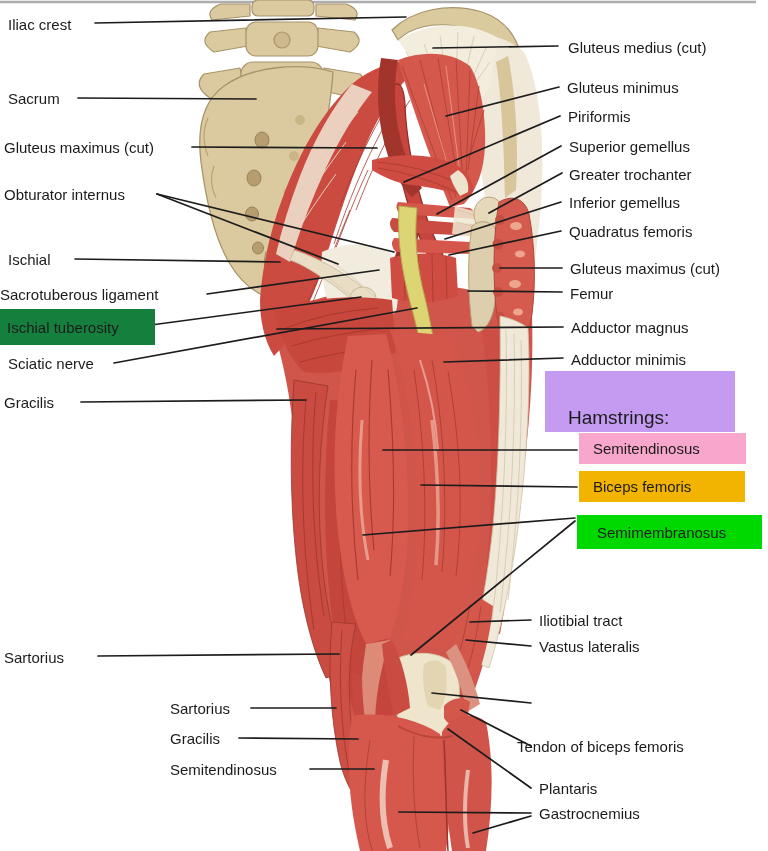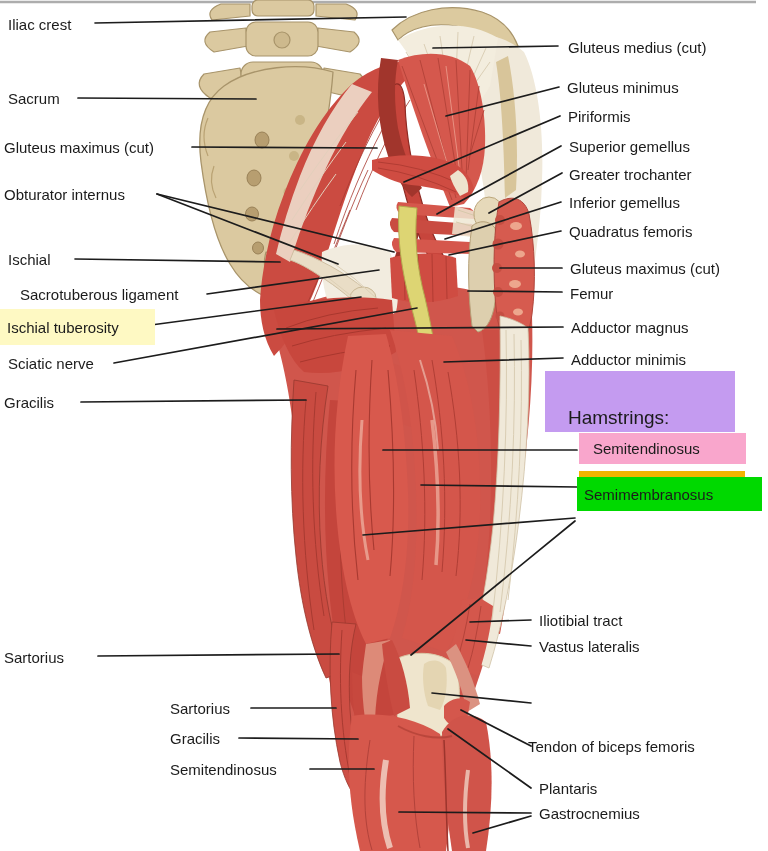--- a/index.html
+++ b/index.html
@@ -260,23 +260,23 @@
     <line x1="531" y1="813" x2="399" y2="812"></line>
     <line x1="531" y1="816" x2="473" y2="833"></line>
   </g>
 </svg>
 
 <div class="lbl" style="left:8px;top:15px">Iliac crest</div>
 <div class="lbl" style="left:8px;top:89px">Sacrum</div>
 <div class="lbl" style="left:4px;top:138px">Gluteus maximus (cut)</div>
 <div class="lbl" style="left:4px;top:185px">Obturator internus</div>
 <div class="lbl" style="left:8px;top:250px">Ischial</div>
-<div class="lbl" style="left:20px;top:285px">Sacrotuberous ligament</div>
-
-<div class="hl ischial-box" style="left: 0px; top: 309px; width: 148px; height: 36px; background-color: #fef9c3; align-items: center;">
+<div class="lbl" style="left:0;top:285px">Sacrotuberous ligament</div>
+
+<div class="hl ischial-box" style="left: 0px; top: 309px; width: 148px; height: 36px; background-color: #15803d; align-items: center;">
   <span class="lbl">Ischial tuberosity</span>
 </div>
 
 <div class="lbl" style="left:8px;top:354px">Sciatic nerve</div>
 <div class="lbl b" style="left:4px;top:393px">Gracilis</div>
 <div class="lbl b" style="left:4px;top:648px">Sartorius</div>
 <div class="lbl" style="left:170px;top:699px">Sartorius</div>
 <div class="lbl" style="left:170px;top:729px">Gracilis</div>
 <div class="lbl" style="left:170px;top:760px">Semitendinosus</div>
 
@@ -294,23 +294,23 @@
 
 <div class="hl ham-box" style="left: 545px; top: 371px; width: 190px; height: 61px; background-color: rgb(196, 155, 240);">
   <span class="lbl b">Hamstrings:</span>
 </div>
 <div class="hl bar b" style="left: 579px; top: 433px; width: 167px; height: 31px; padding-left: 14px; box-sizing: border-box; background-color: rgb(249, 166, 204);">
   <span class="lbl b">Semitendinosus</span>
 </div>
 <div class="hl bar b" style="left: 579px; top: 471px; width: 166px; height: 31px; padding-left: 14px; box-sizing: border-box; background-color: rgb(242, 180, 0);">
   <span class="lbl b">Biceps femoris</span>
 </div>
-<div class="hl bar b" style="left: 577px; top: 477px; width: 185px; height: 34px; padding-left: 7px; box-sizing: border-box; background-color: rgb(0, 217, 0);">
+<div class="hl bar b" style="left: 577px; top: 515px; width: 185px; height: 34px; padding-left: 20px; box-sizing: border-box; background-color: rgb(0, 217, 0);">
   <span class="lbl b">Semimembranosus</span>
 </div>
 
 <div class="lbl" style="left:539px;top:611px">Iliotibial tract</div>
 <div class="lbl b" style="left:539px;top:637px">Vastus lateralis</div>
-<div class="lbl" style="left:528px;top:737px">Tendon of biceps femoris</div>
+<div class="lbl" style="left:517px;top:737px">Tendon of biceps femoris</div>
 <div class="lbl" style="left:539px;top:779px">Plantaris</div>
 <div class="lbl" style="left:539px;top:804px">Gastrocnemius</div>
 
 </div>
 
 </body></html>

